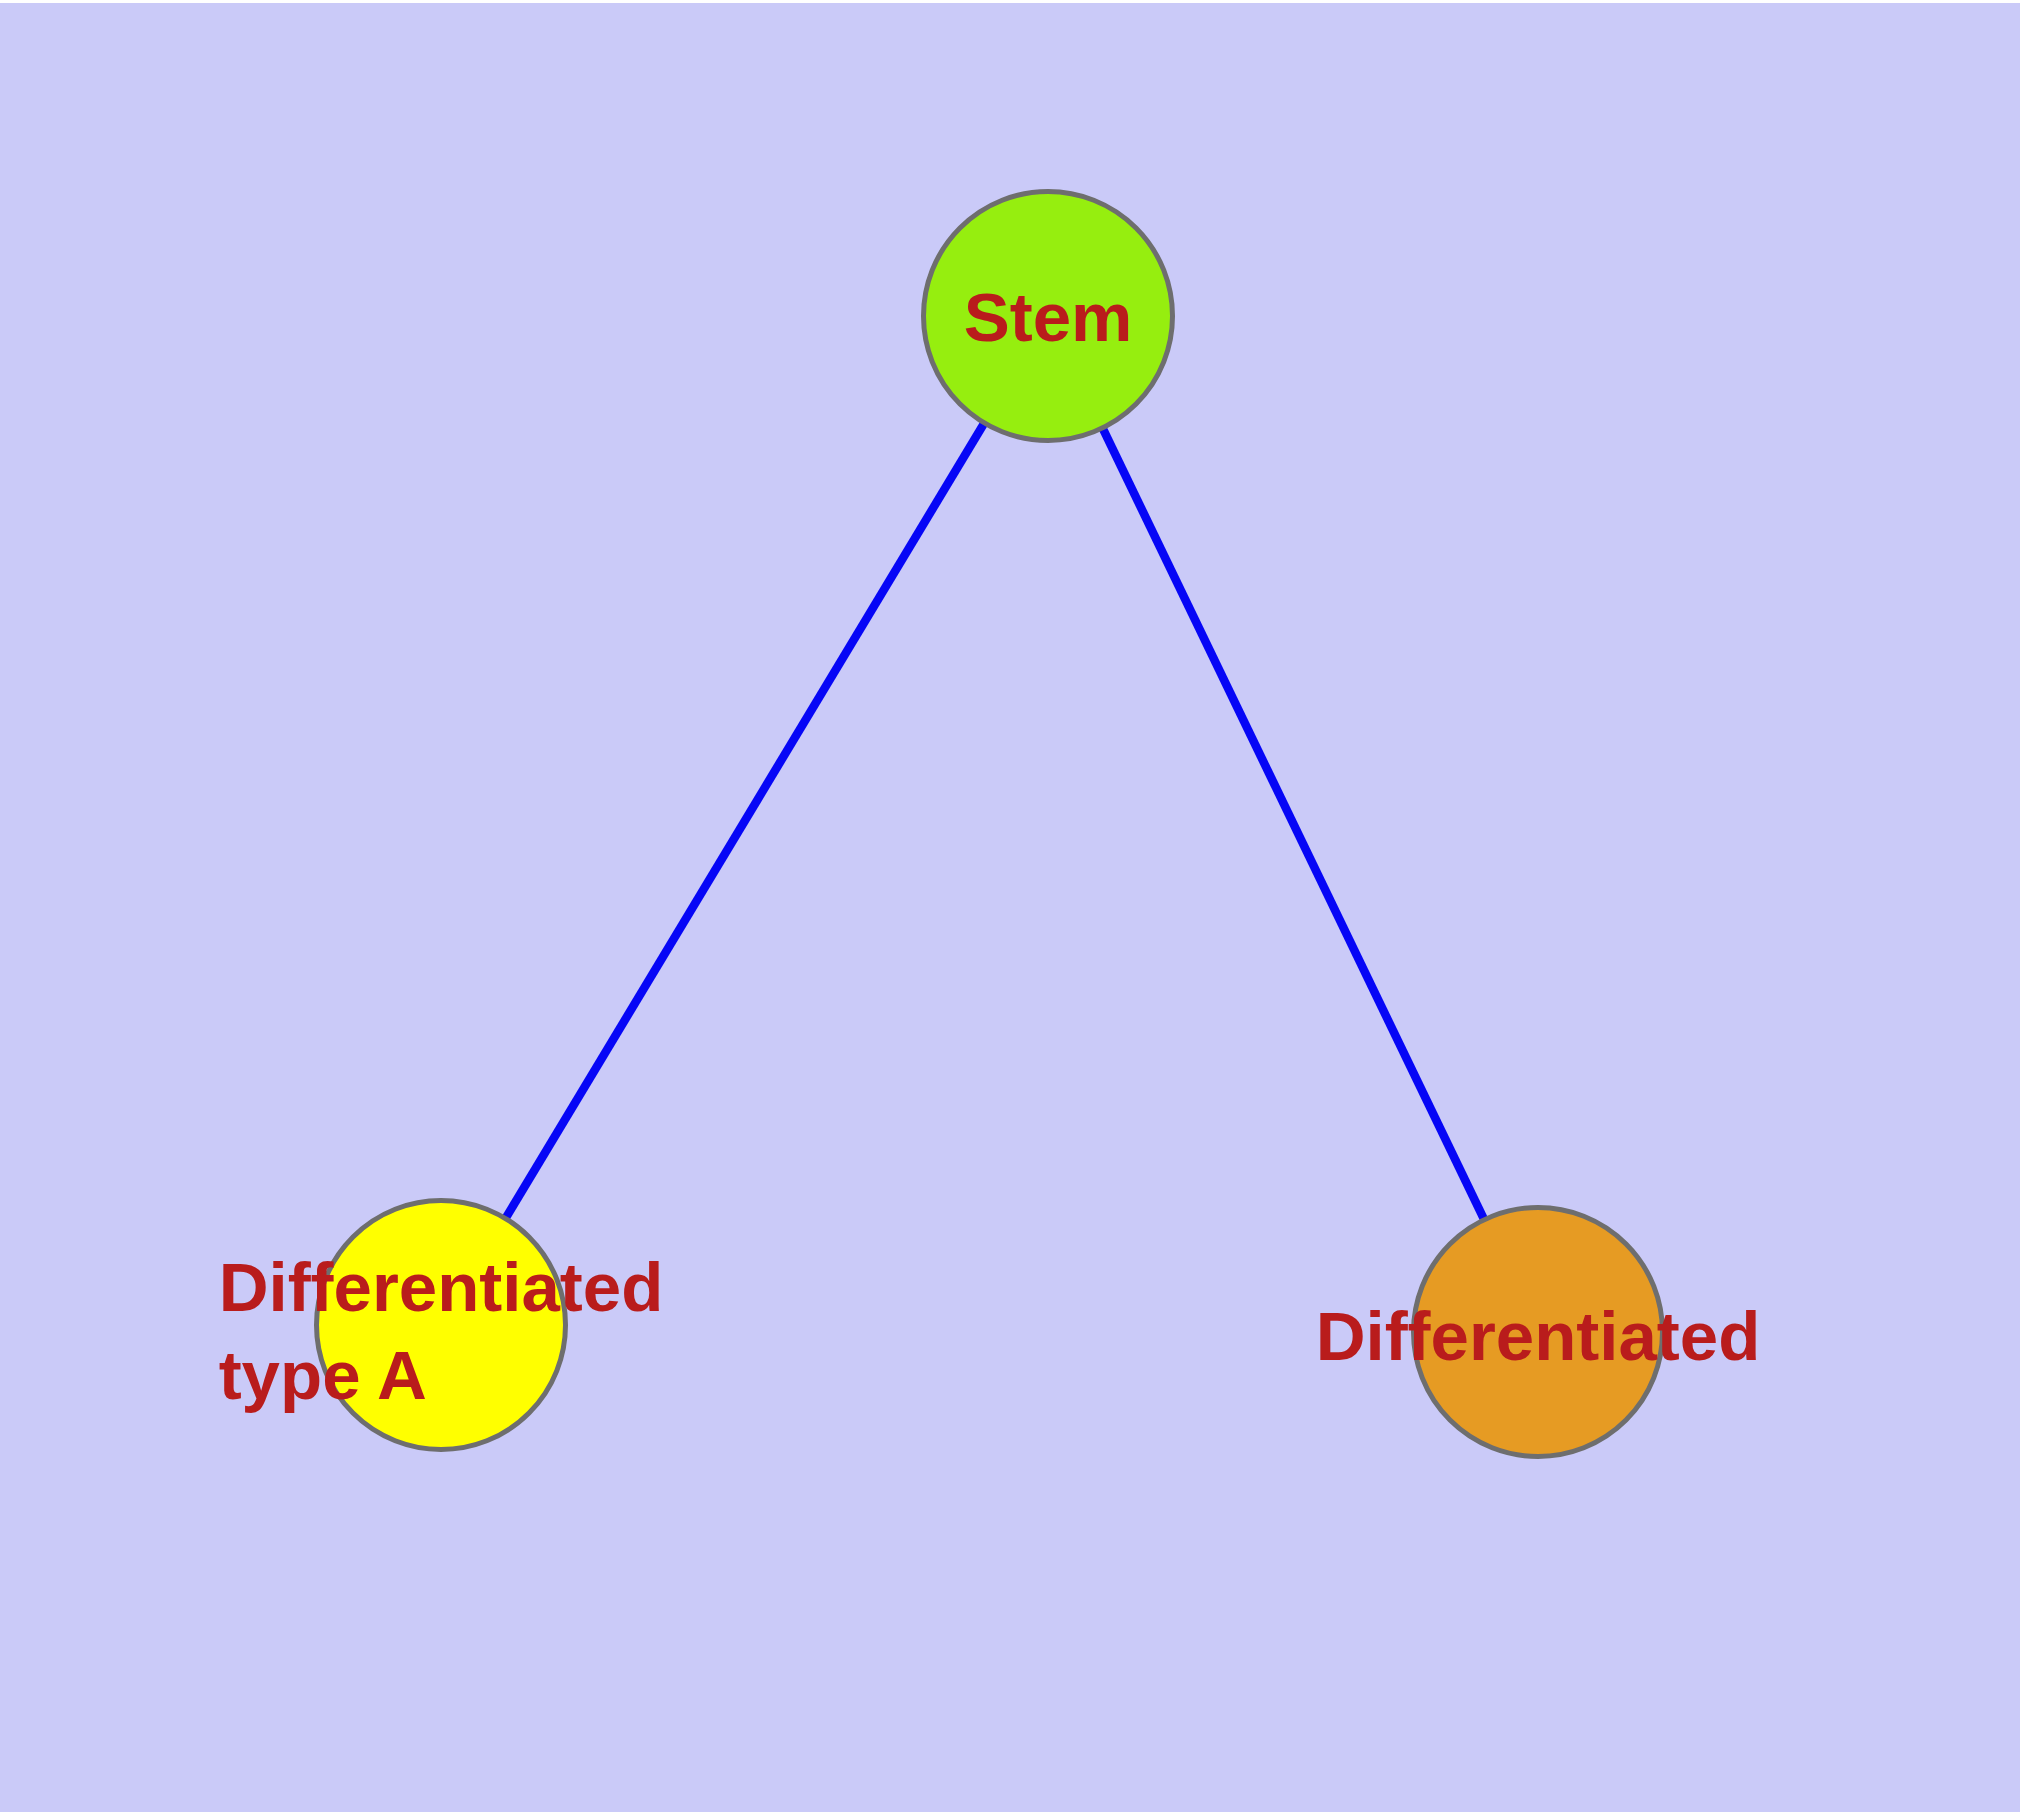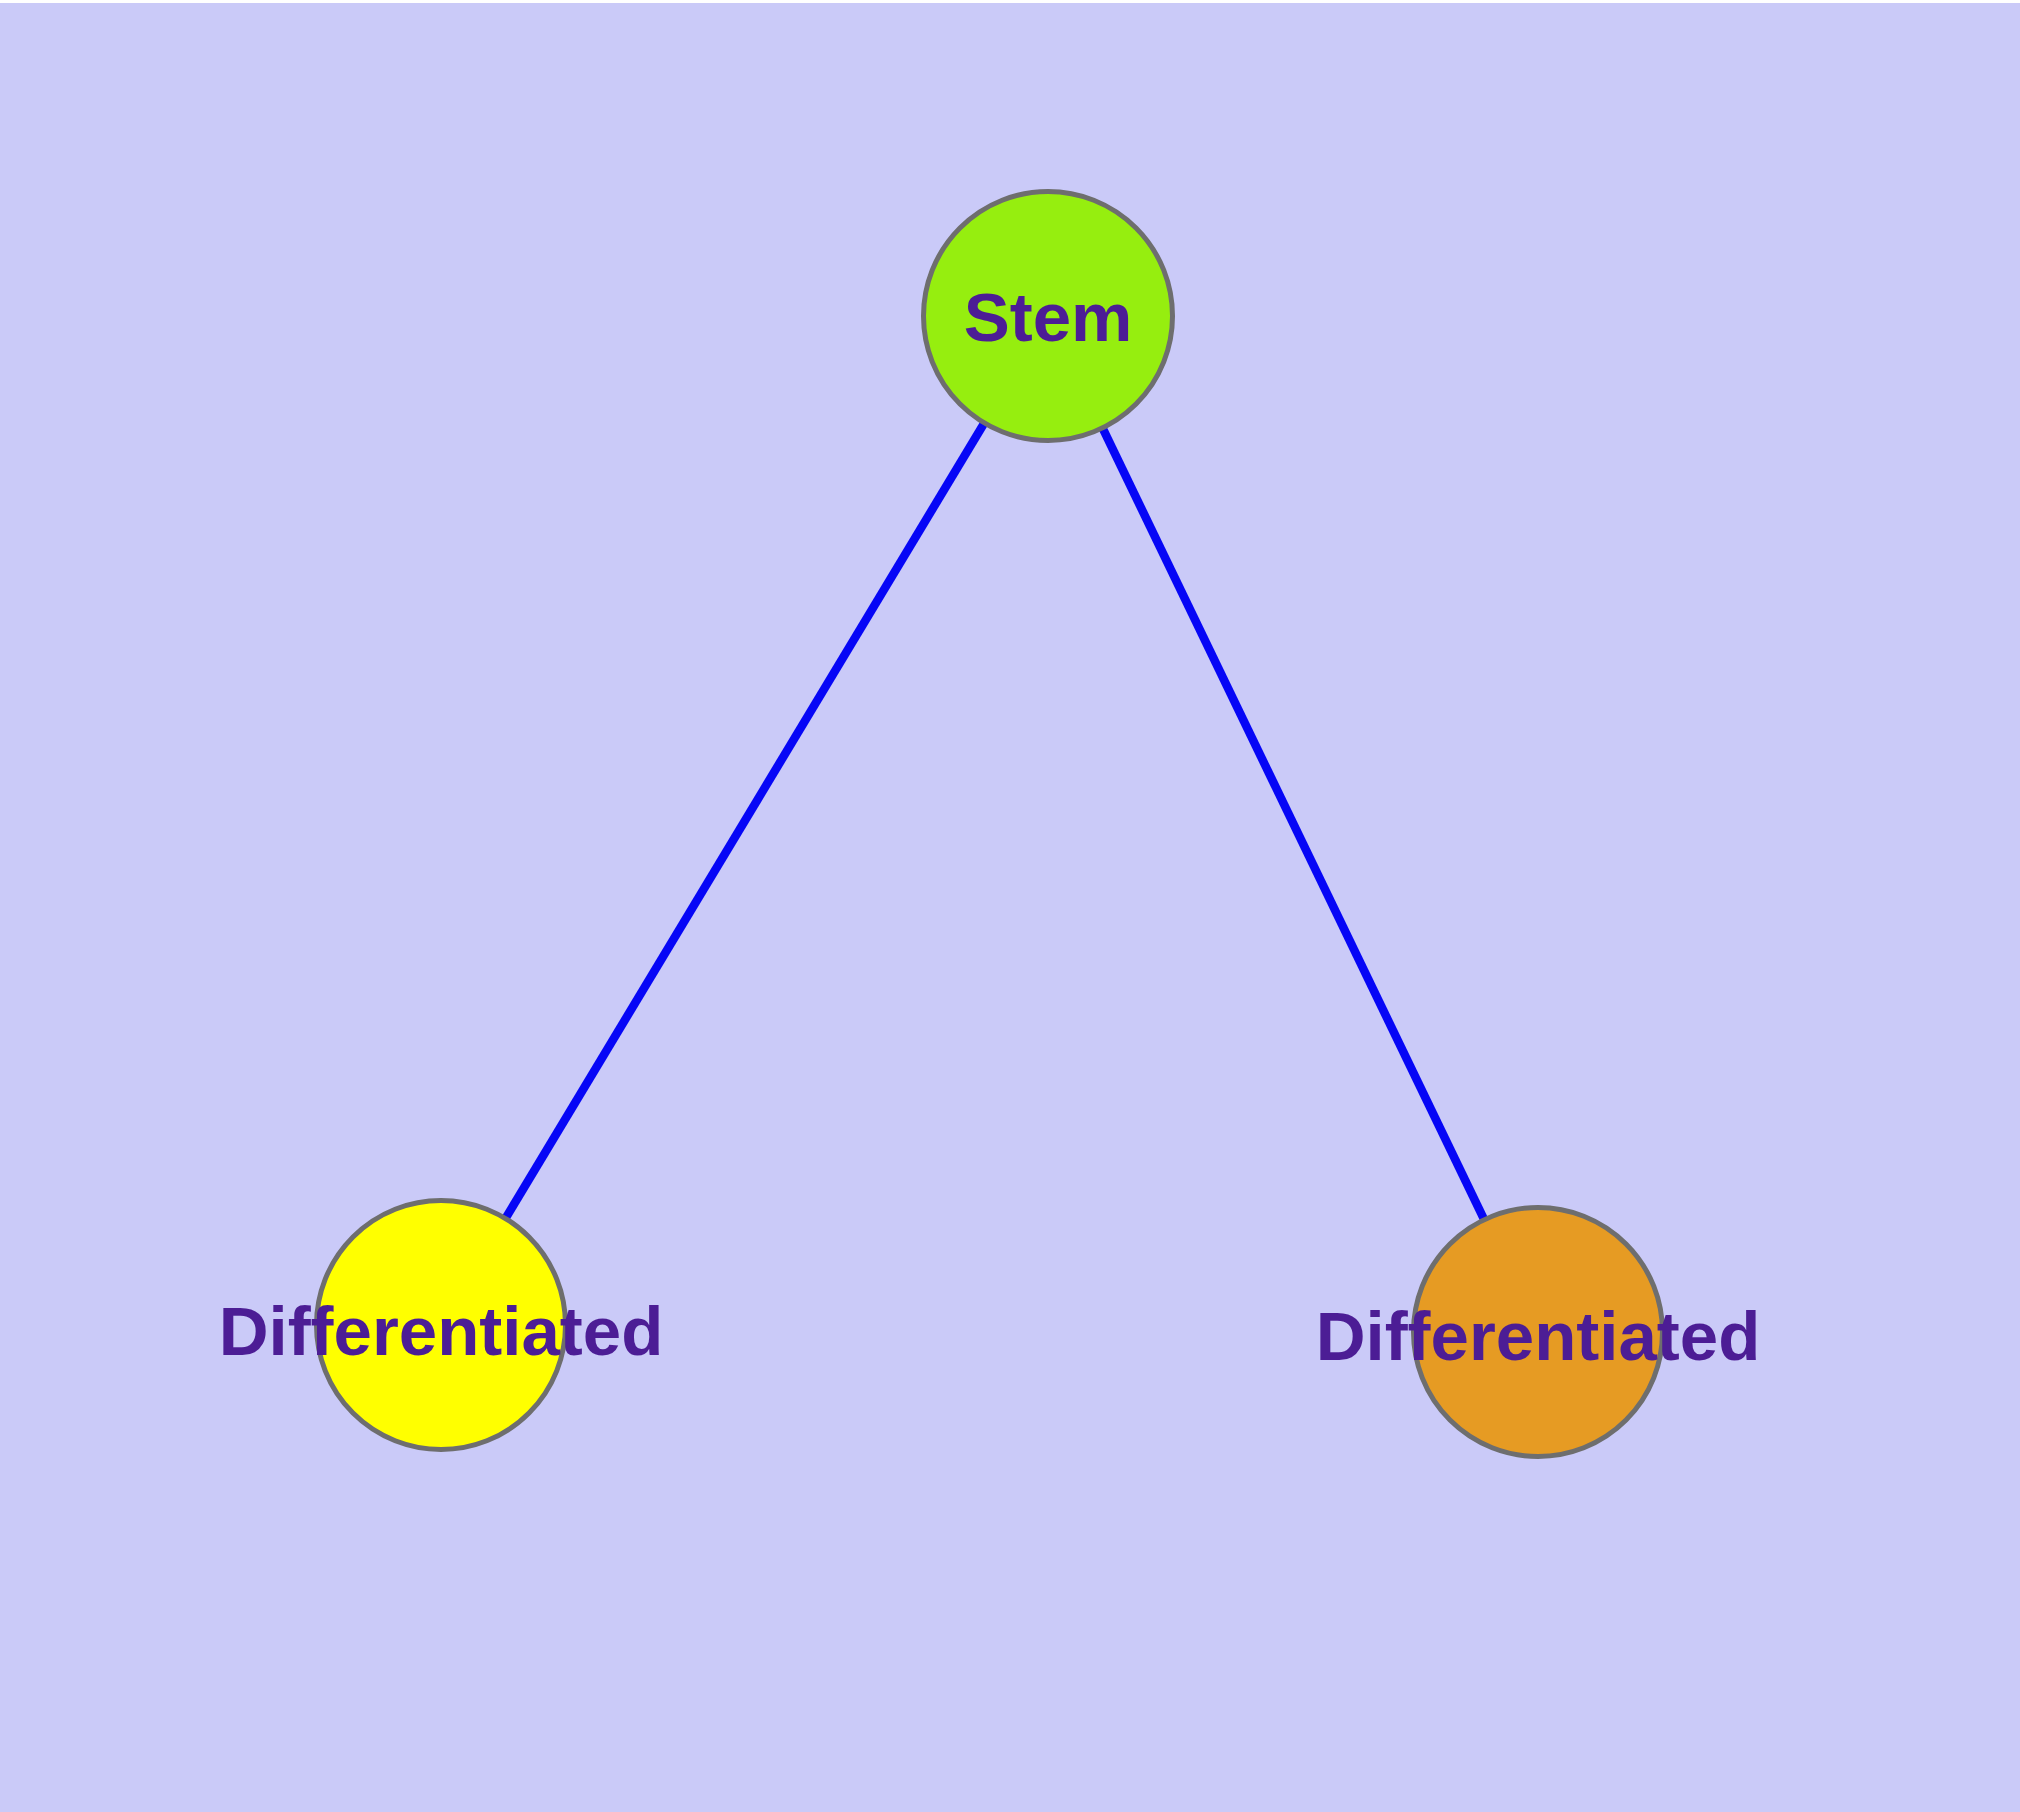--- a/index.html
+++ b/index.html
@@ -37,21 +37,21 @@
   }
   .node-stem  { left: 921px; top: 189px; }
   .node-typeA { left: 314px;  top: 1198px; }
   .node-typeB { left: 1411px; top: 1205px; }
   .node-label {
     position: absolute;
     transform: translate(-50%, -50%);
     font-weight: bold;
     font-size: 69px;
     line-height: 88px;
-    color: #4c1d95;
+    color: #b91c1c;
     text-align: left;
     white-space: nowrap;
   }
   .label-stem  { left: 1048px; top: 318px; }
   .label-typeA { left: 441px;  top: 1332px; }
   .label-typeB { left: 1538px; top: 1337px; }
 </style>
 </head>
 <body>
 
@@ -65,20 +65,21 @@
   <div class="node node-stem" style="background-color: rgb(150, 238, 15);"></div>
 
   <div class="node node-typeA" style="background-color: rgb(255, 255, 0);"></div>
 
   <div class="node node-typeB" style="background-color: rgb(230, 155, 35);"></div>
 
   <div class="node-label label-stem">Stem</div>
 
   <div class="node-label label-typeA">
     <span>Differentiated</span><br>
+    <span>type A</span>
   </div>
 
   <div class="node-label label-typeB">
     <span>Differentiated</span><br>
   </div>
 
   <div class="top-edge"></div>
 </div>
 
 

